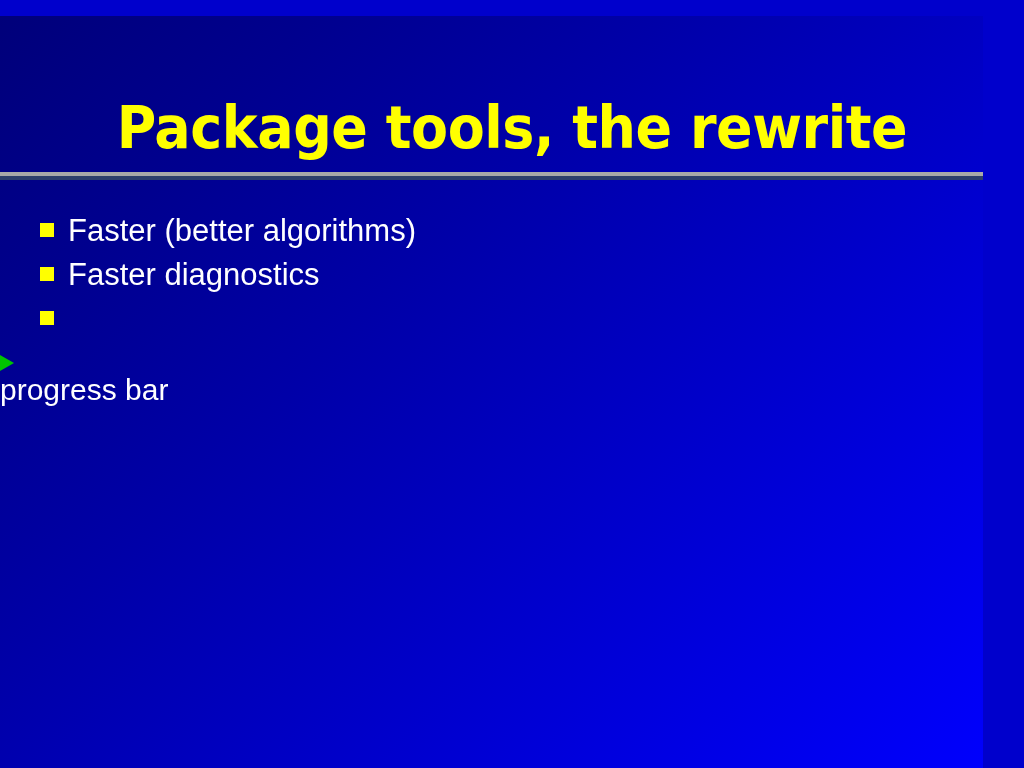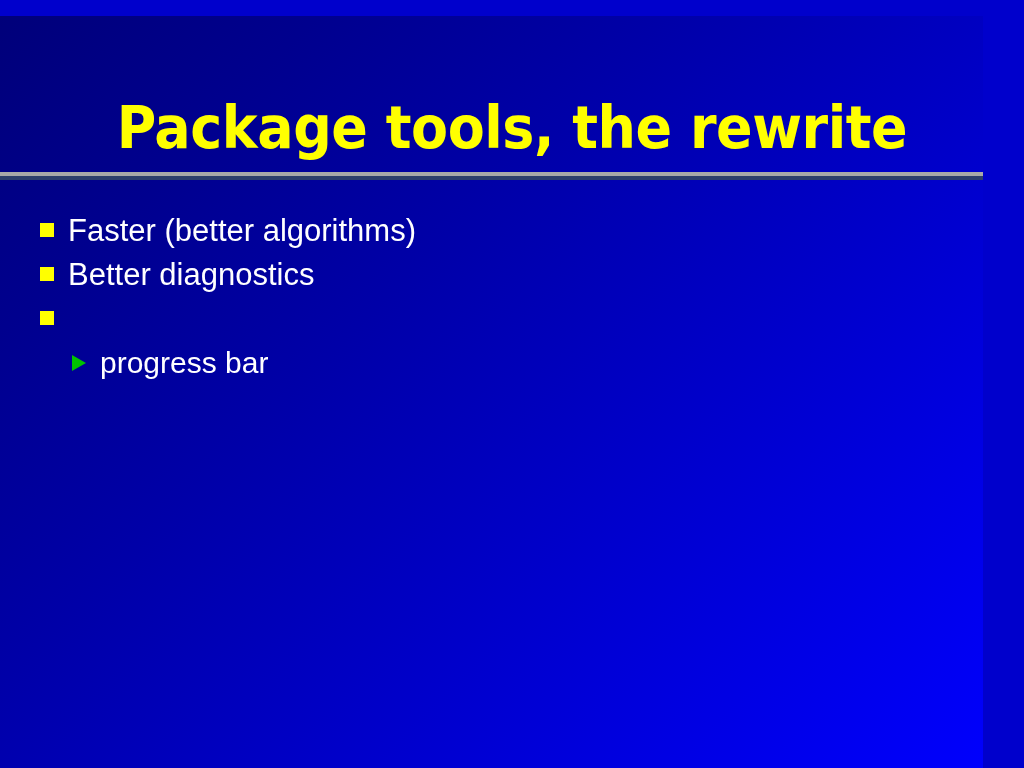--- a/index.html
+++ b/index.html
@@ -88,22 +88,22 @@
     display: flex;
     align-items: flex-start;
     height: 44px;
   }
 
   .bullet-row.level-1 {
     padding-left: 40px;
   }
 
   .bullet-row.level-2 {
-    padding-left: 72px;
     height: 45px;
+    flex-direction: column;
   }
 
   .marker-square {
     flex: 0 0 auto;
     width: 14px;
     height: 14px;
     background: #ffff00;
     margin-top: 11px;
     margin-right: 14px;
   }
@@ -145,21 +145,21 @@
 
   <div id="body-list">
 
     <div class="bullet-row level-1">
       <span class="marker-square"></span>
       <span class="bullet-text">Faster (better algorithms)</span>
     </div>
 
     <div class="bullet-row level-1">
       <span class="marker-square"></span>
-      <span class="bullet-text">Better diagnostics</span>
+      <span class="bullet-text">Faster diagnostics</span>
     </div>
 
     <div class="bullet-row level-1">
       <span class="marker-square"></span>
     </div>
 
     <div class="bullet-row level-2">
       <span class="marker-triangle"></span>
       <span class="bullet-text">progress bar</span>
     </div>

